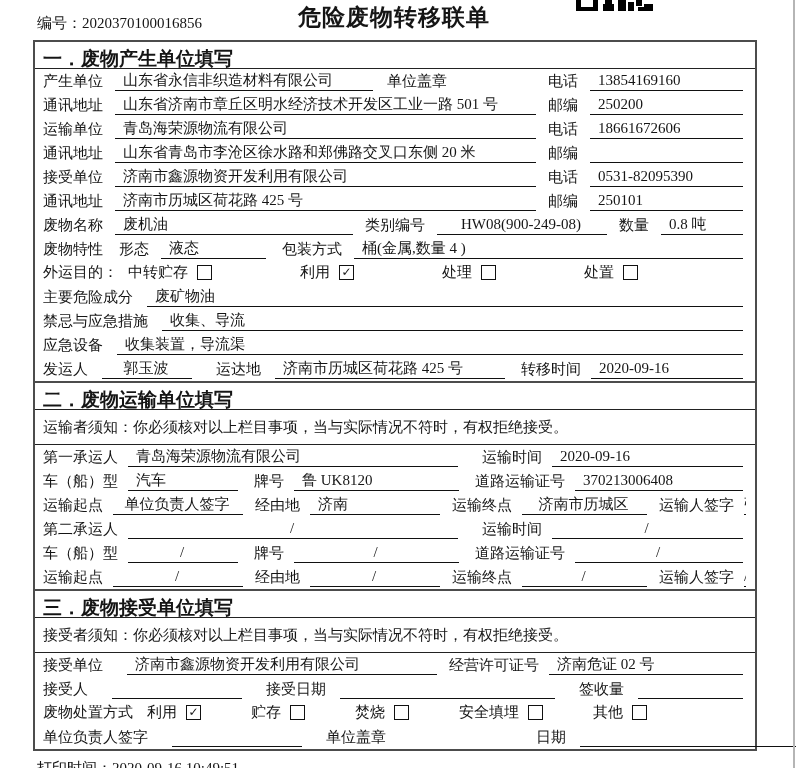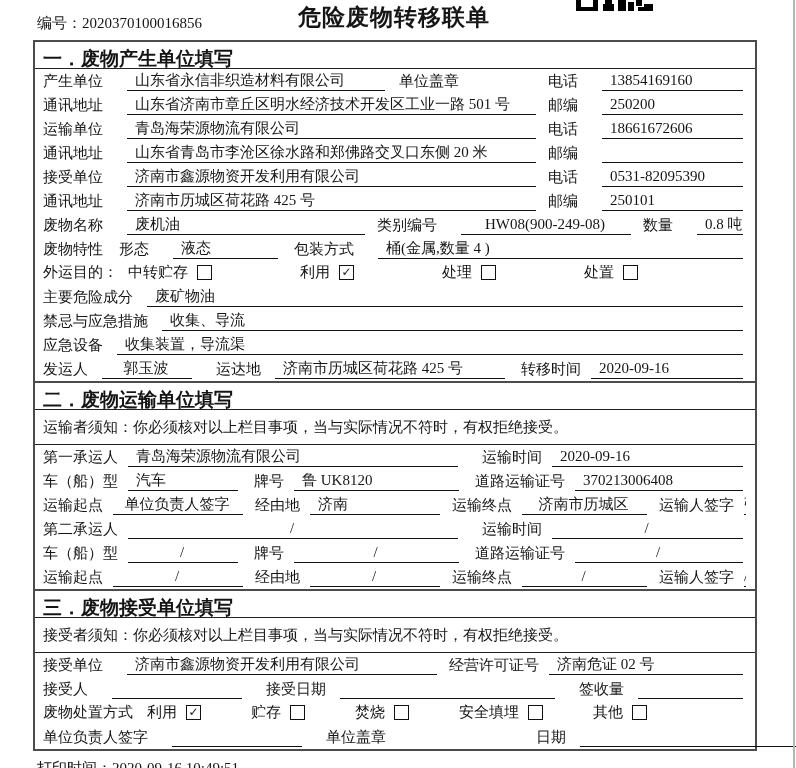--- a/index.html
+++ b/index.html
@@ -19,21 +19,21 @@
   .note{font-size:15px;padding:8px 24px 7px 8px;border-bottom:1.5px solid #222}
   .row{display:flex;align-items:flex-end;height:24px;box-sizing:border-box;
        padding:0 12px 2px 8px;font-size:15px;line-height:19px}
   .row.cbrow{align-items:center;padding-bottom:1px}
   .lbl{white-space:nowrap;flex-shrink:0}
   .u{border-bottom:1px solid #111;padding:0 2px 0 8px;white-space:nowrap;overflow:hidden;box-sizing:border-box;flex-shrink:0}
   .grow{flex:1 1 auto;min-width:0}
   .ctr{text-align:center;padding-left:0}
   .leftgrp{display:flex;align-items:flex-end;width:505px;flex-shrink:0}
   .leftgrp .u.grow{margin-right:12px}
-  .ml8{margin-left:24px}.ml10{margin-left:10px}.ml12{margin-left:12px}.ml14{margin-left:14px}
+  .ml8{margin-left:12px}.ml10{margin-left:10px}.ml12{margin-left:12px}.ml14{margin-left:14px}
   .ml16{margin-left:16px}.ml24{margin-left:24px}.ml150{margin-left:150px}.w90{width:90px}.w105{width:105px}.w110{width:110px}
   .w125{width:125px}.w130{width:130px}.w165{width:165px}.w170{width:170px}.w215{width:215px}
   .w230{width:230px}.w238{width:238px}.w258{width:258px}.w310{width:310px}.w330{width:330px}
   
   .cbitem{display:inline-flex;align-items:center;white-space:nowrap}
   .cbox{width:13px;height:13px;border:1.5px solid #111;margin-left:9px;font-size:12px;
         line-height:13px;text-align:center;font-family:"DejaVu Sans",sans-serif;flex-shrink:0}
   .s1opts .cbitem{margin-right:88px}.s1opts .cbitem:first-child{margin-left:10px}
   .s3opts .cbitem{margin-right:50px}.s3opts .cbitem:first-child{margin-left:14px}
   .print-line{margin:8px 0 0 37px;font-size:15px}

